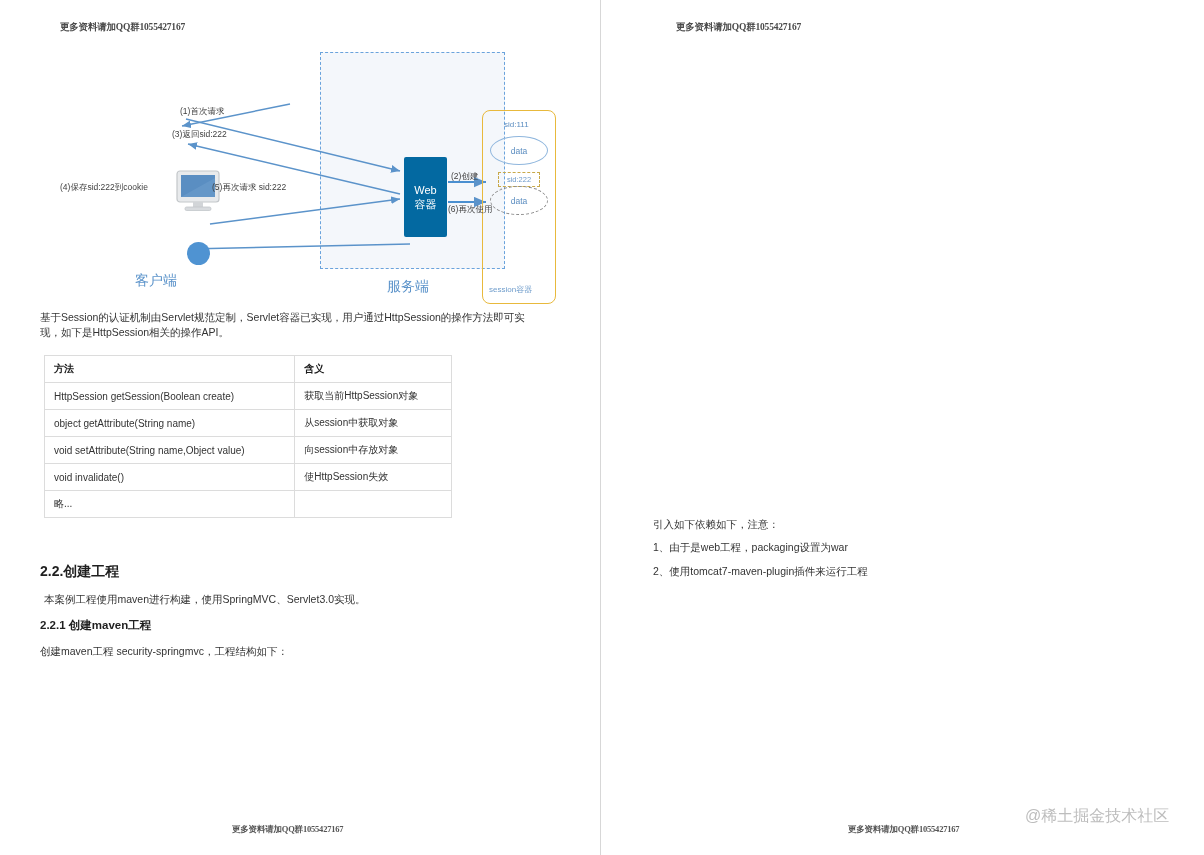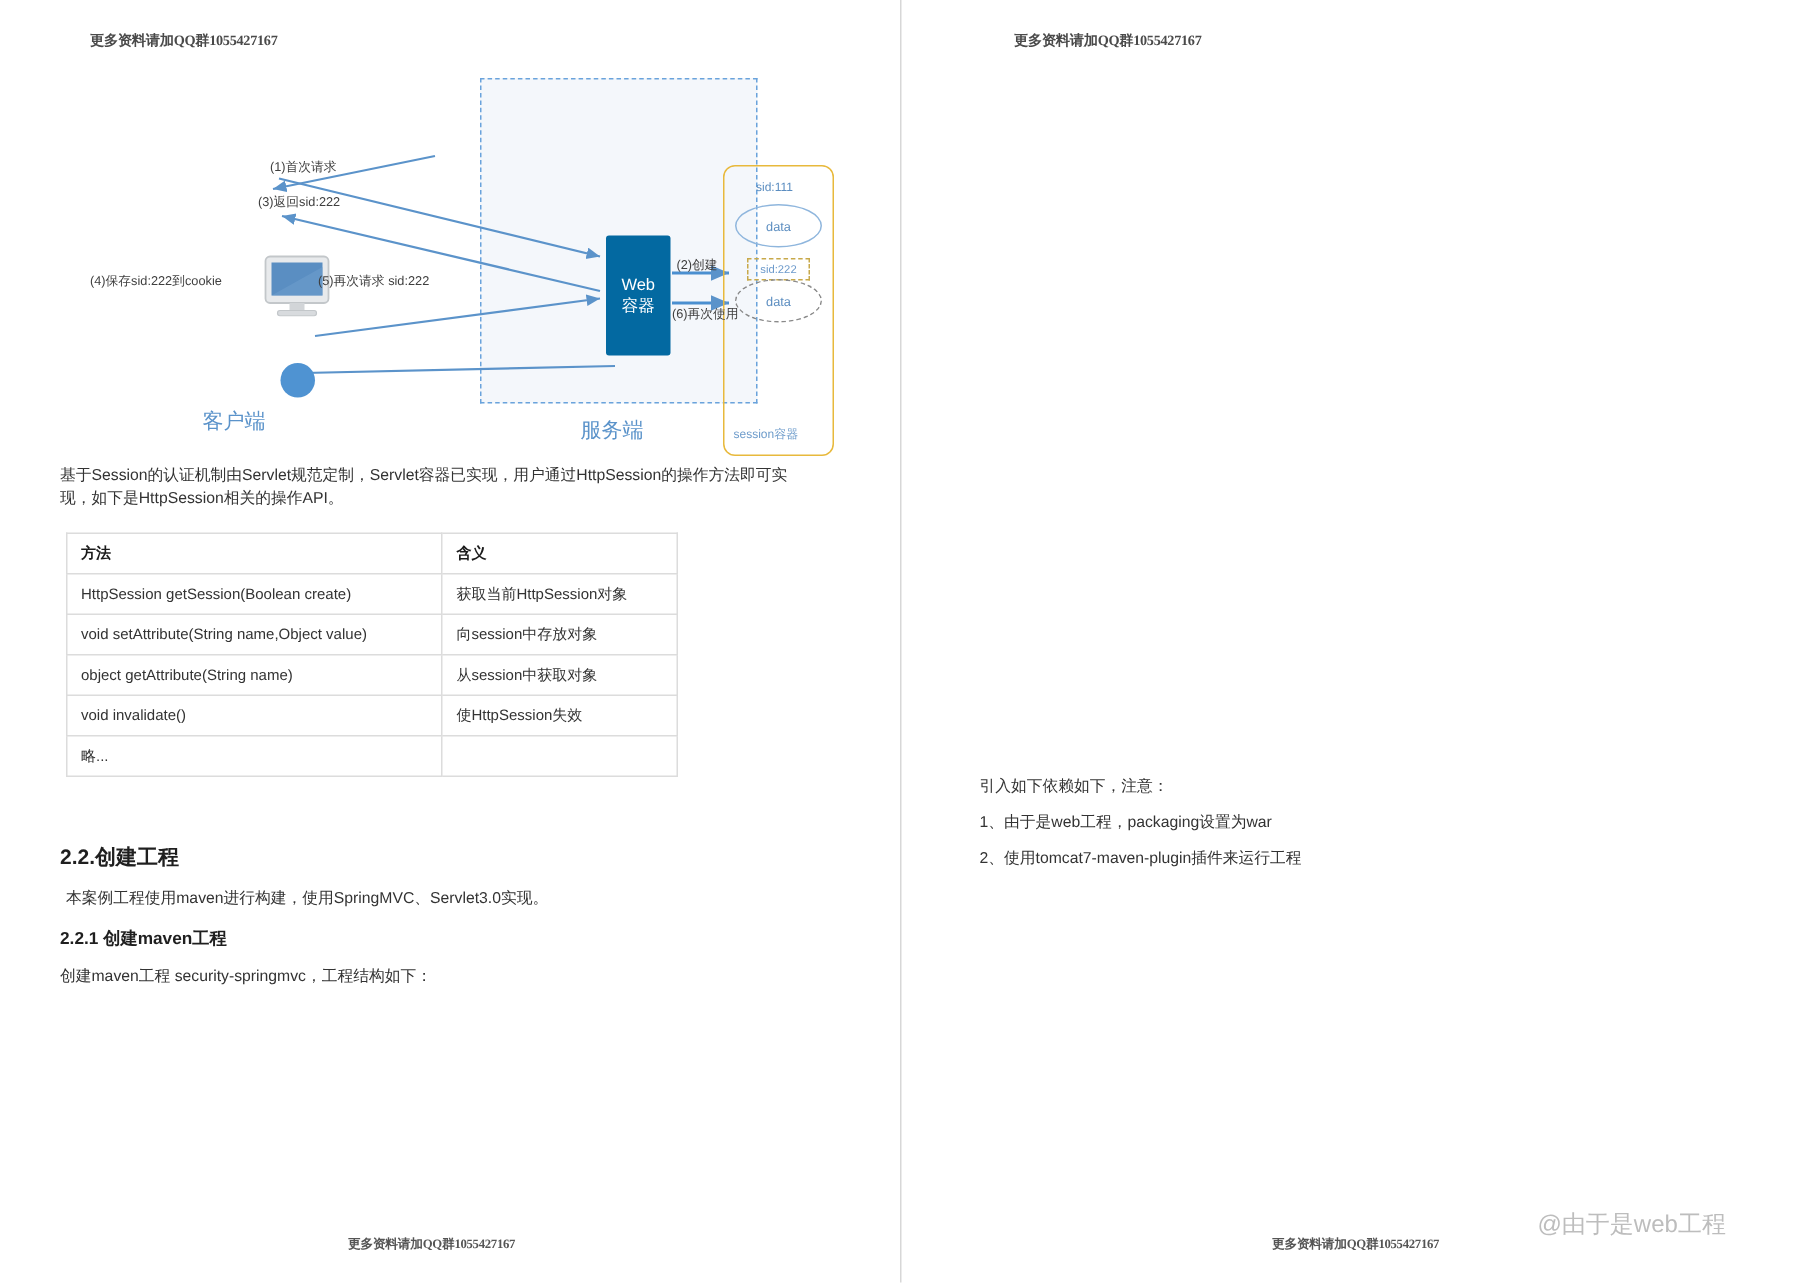--- a/index.html
+++ b/index.html
@@ -167,26 +167,26 @@
         <th>方法</th>
         <th>含义</th>
       </tr>
     </thead>
     <tbody id="api-table-body">
         <tr>
           <td>HttpSession getSession(Boolean create)</td>
           <td>获取当前HttpSession对象</td>
         </tr>
         <tr>
+          <td>object getAttribute(String name)</td>
+          <td>从session中获取对象</td>
+        </tr>
+        <tr>
           <td>void setAttribute(String name,Object value)</td>
           <td>向session中存放对象</td>
-        </tr>
-        <tr>
-          <td>object getAttribute(String name)</td>
-          <td>从session中获取对象</td>
         </tr>
         <tr>
           <td>void invalidate()</td>
           <td>使HttpSession失效</td>
         </tr>
         <tr>
           <td>略...</td>
           <td></td>
         </tr>
       </tbody>
@@ -206,13 +206,13 @@
 
   <div class="hdr" style="left:75px;top:21px;">更多资料请加QQ群1055427167</div>
 
   <div class="para" style="left:52px;top:517px;">引入如下依赖如下，注意：</div>
   <div class="ol-item" style="left:52px;top:541px;">1、由于是web工程，packaging设置为war</div>
   <div class="ol-item" style="left:52px;top:565px;">2、使用tomcat7-maven-plugin插件来运行工程</div>
 
   <div class="ftr" style="left:247px;top:824px;">更多资料请加QQ群1055427167</div>
 </div>
 
-<div id="watermark">@由于是web工程</div>
+<div id="watermark">@稀土掘金技术社区</div>
 
 </body></html>

